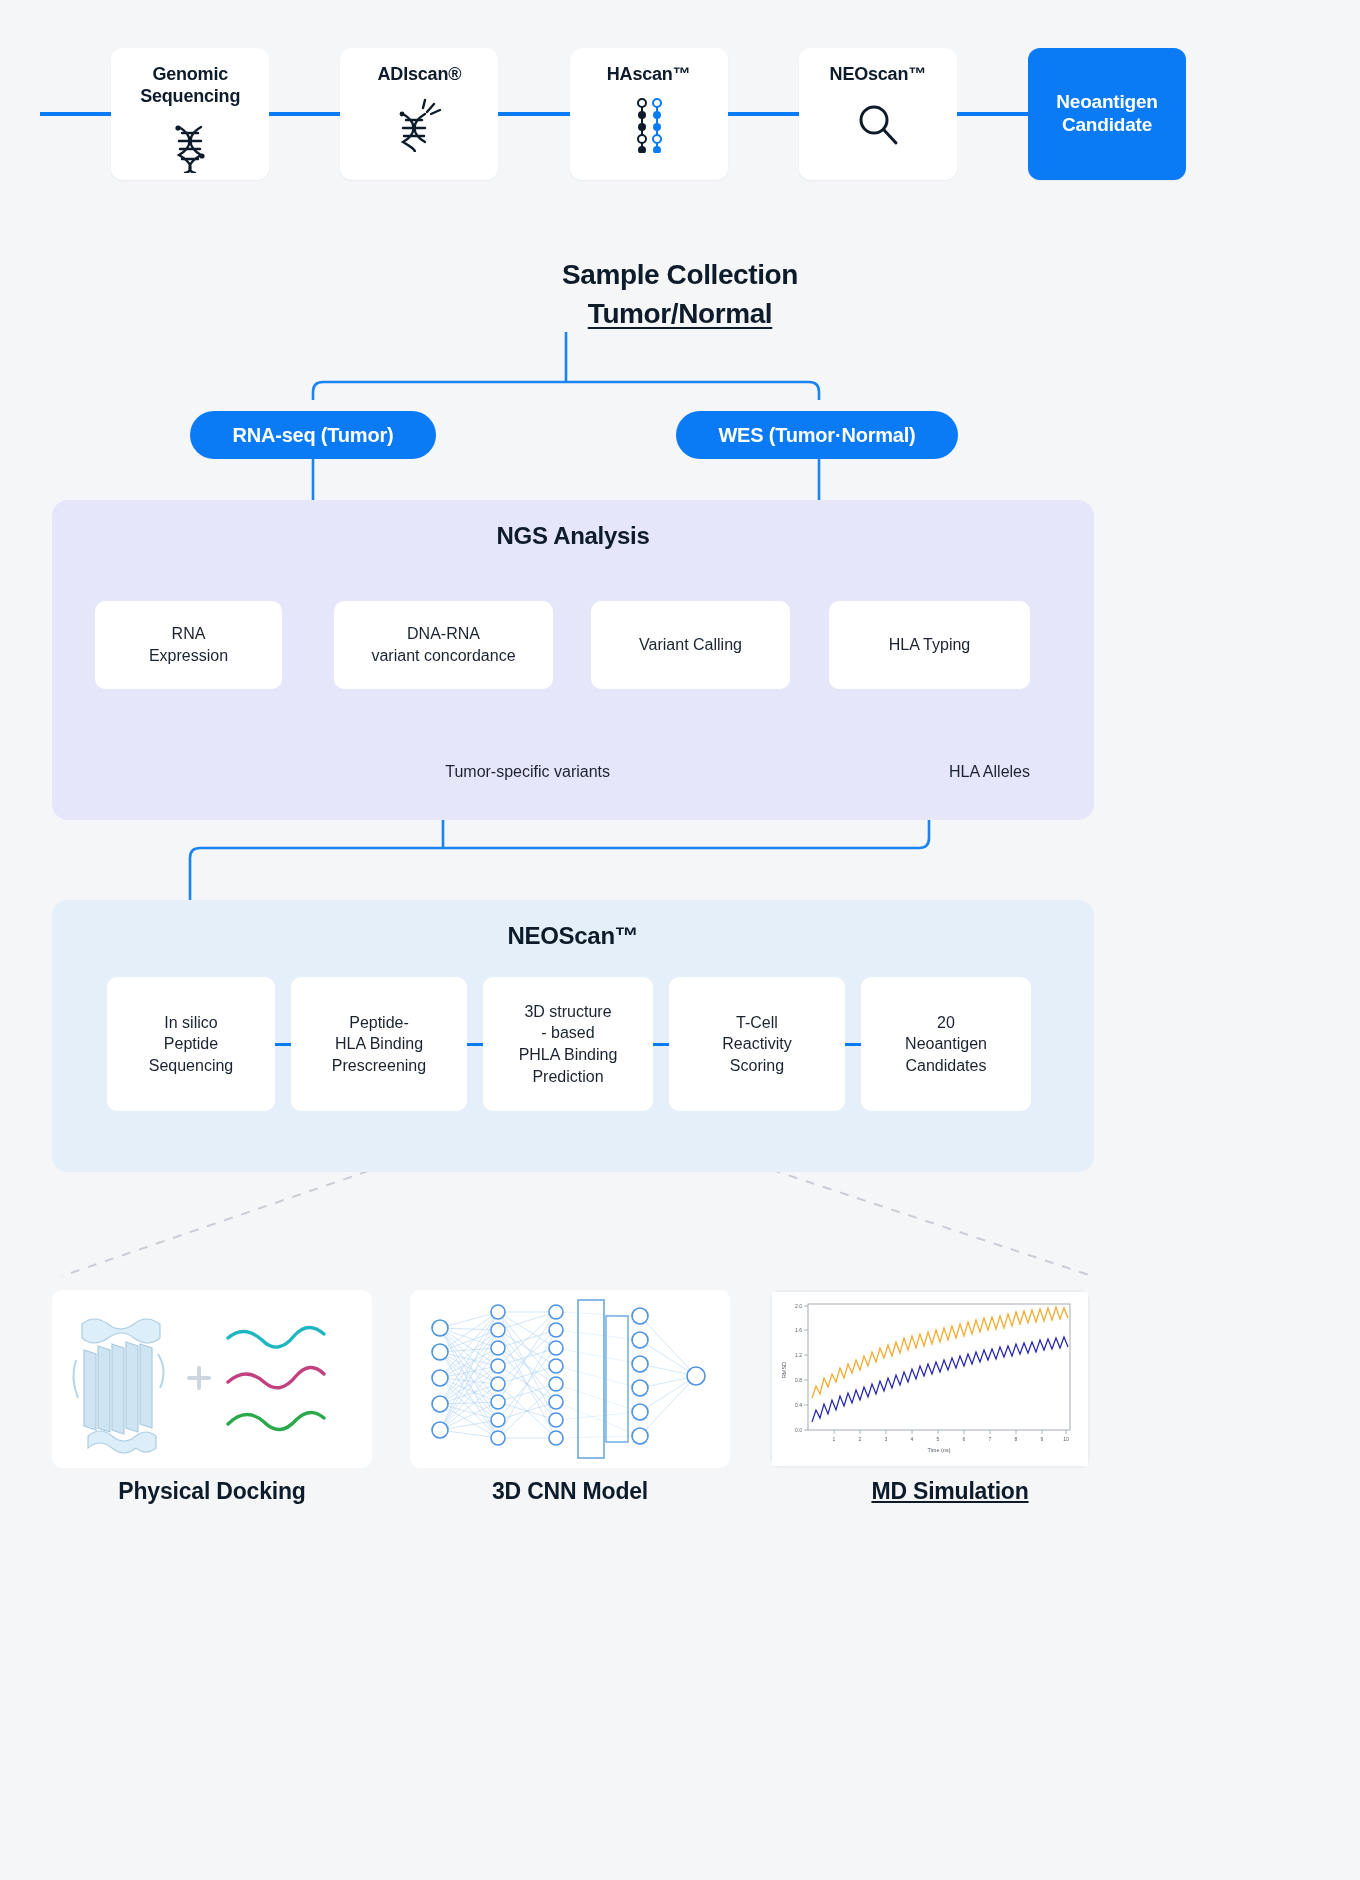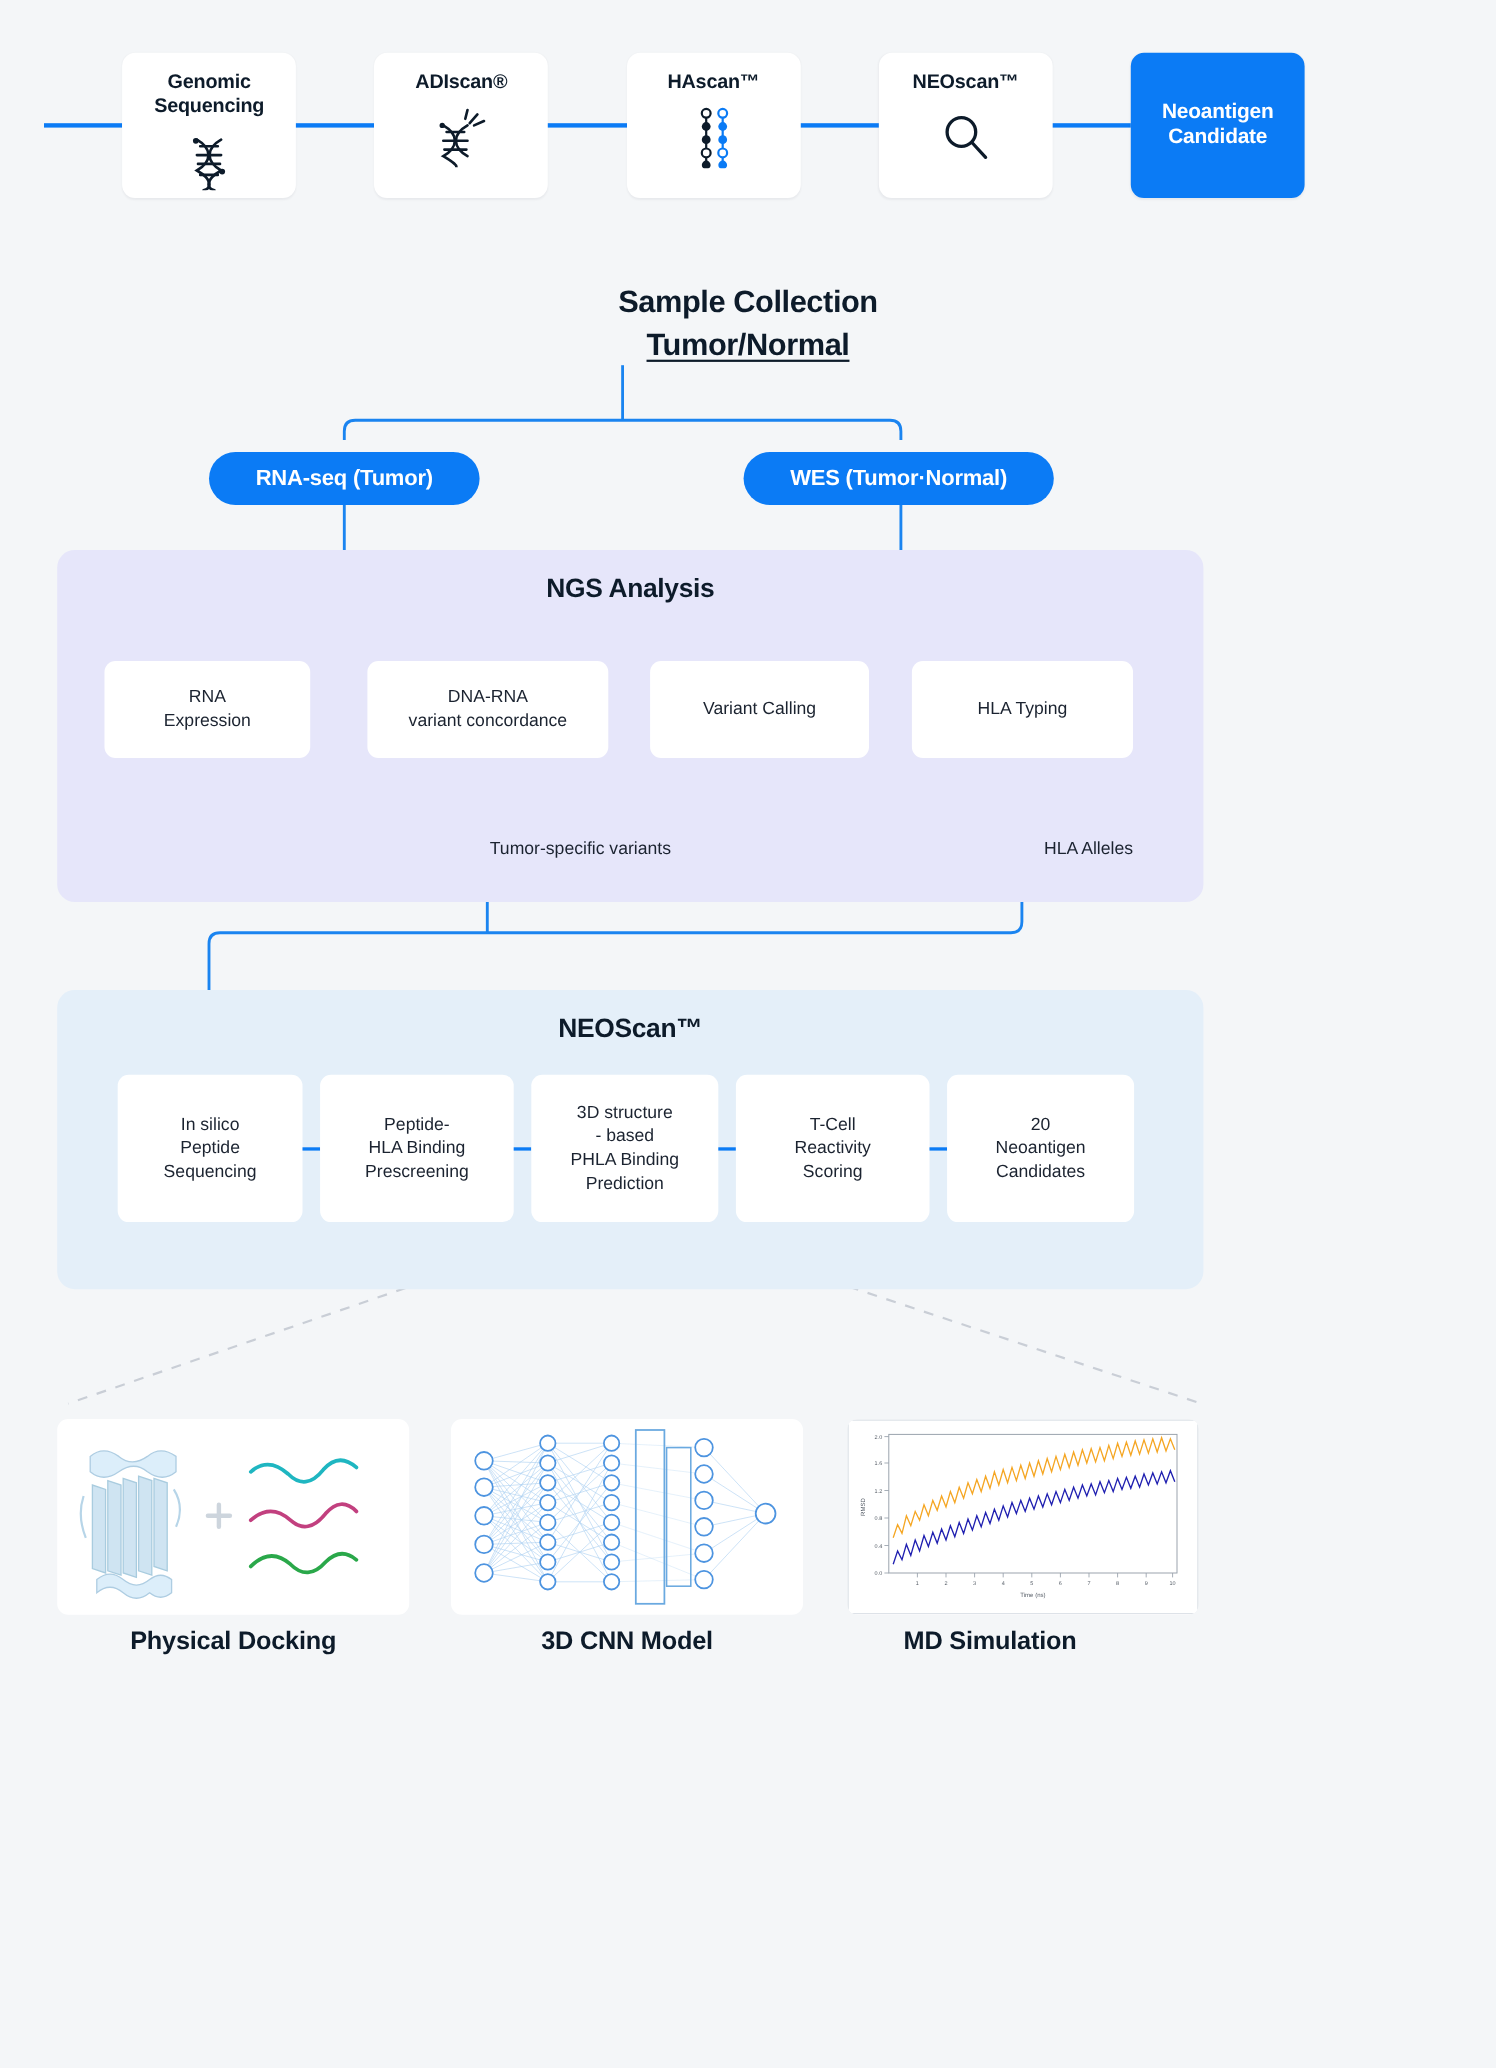--- a/index.html
+++ b/index.html
@@ -98,21 +98,21 @@
     position:absolute; top:1290px; width:320px; height:178px;
     background:#fff; border-radius:10px; overflow:hidden;
   }
   #bcard-0 { left:52px; }
   #bcard-1 { left:410px; }
   #bcard-2 { left:770px; }
   .bcap {
     position:absolute; top:1478px; width:320px; text-align:center;
     font-size:23px; font-weight:bold; letter-spacing:-.2px;
   }
-  #bcap-0 { left:52px; } #bcap-1 { left:410px; } #bcap-2 { left:740px; }
+  #bcap-0 { left:52px; } #bcap-1 { left:410px; } #bcap-2 { left:790px;text-decoration:underline; }
 
   svg.layer { position:absolute; left:0; top:0; width:1360px; height:1880px; pointer-events:none; }
 </style>
 </head>
 <body>
 
 <div class="stage">
 
   <div class="pipeline">
 

